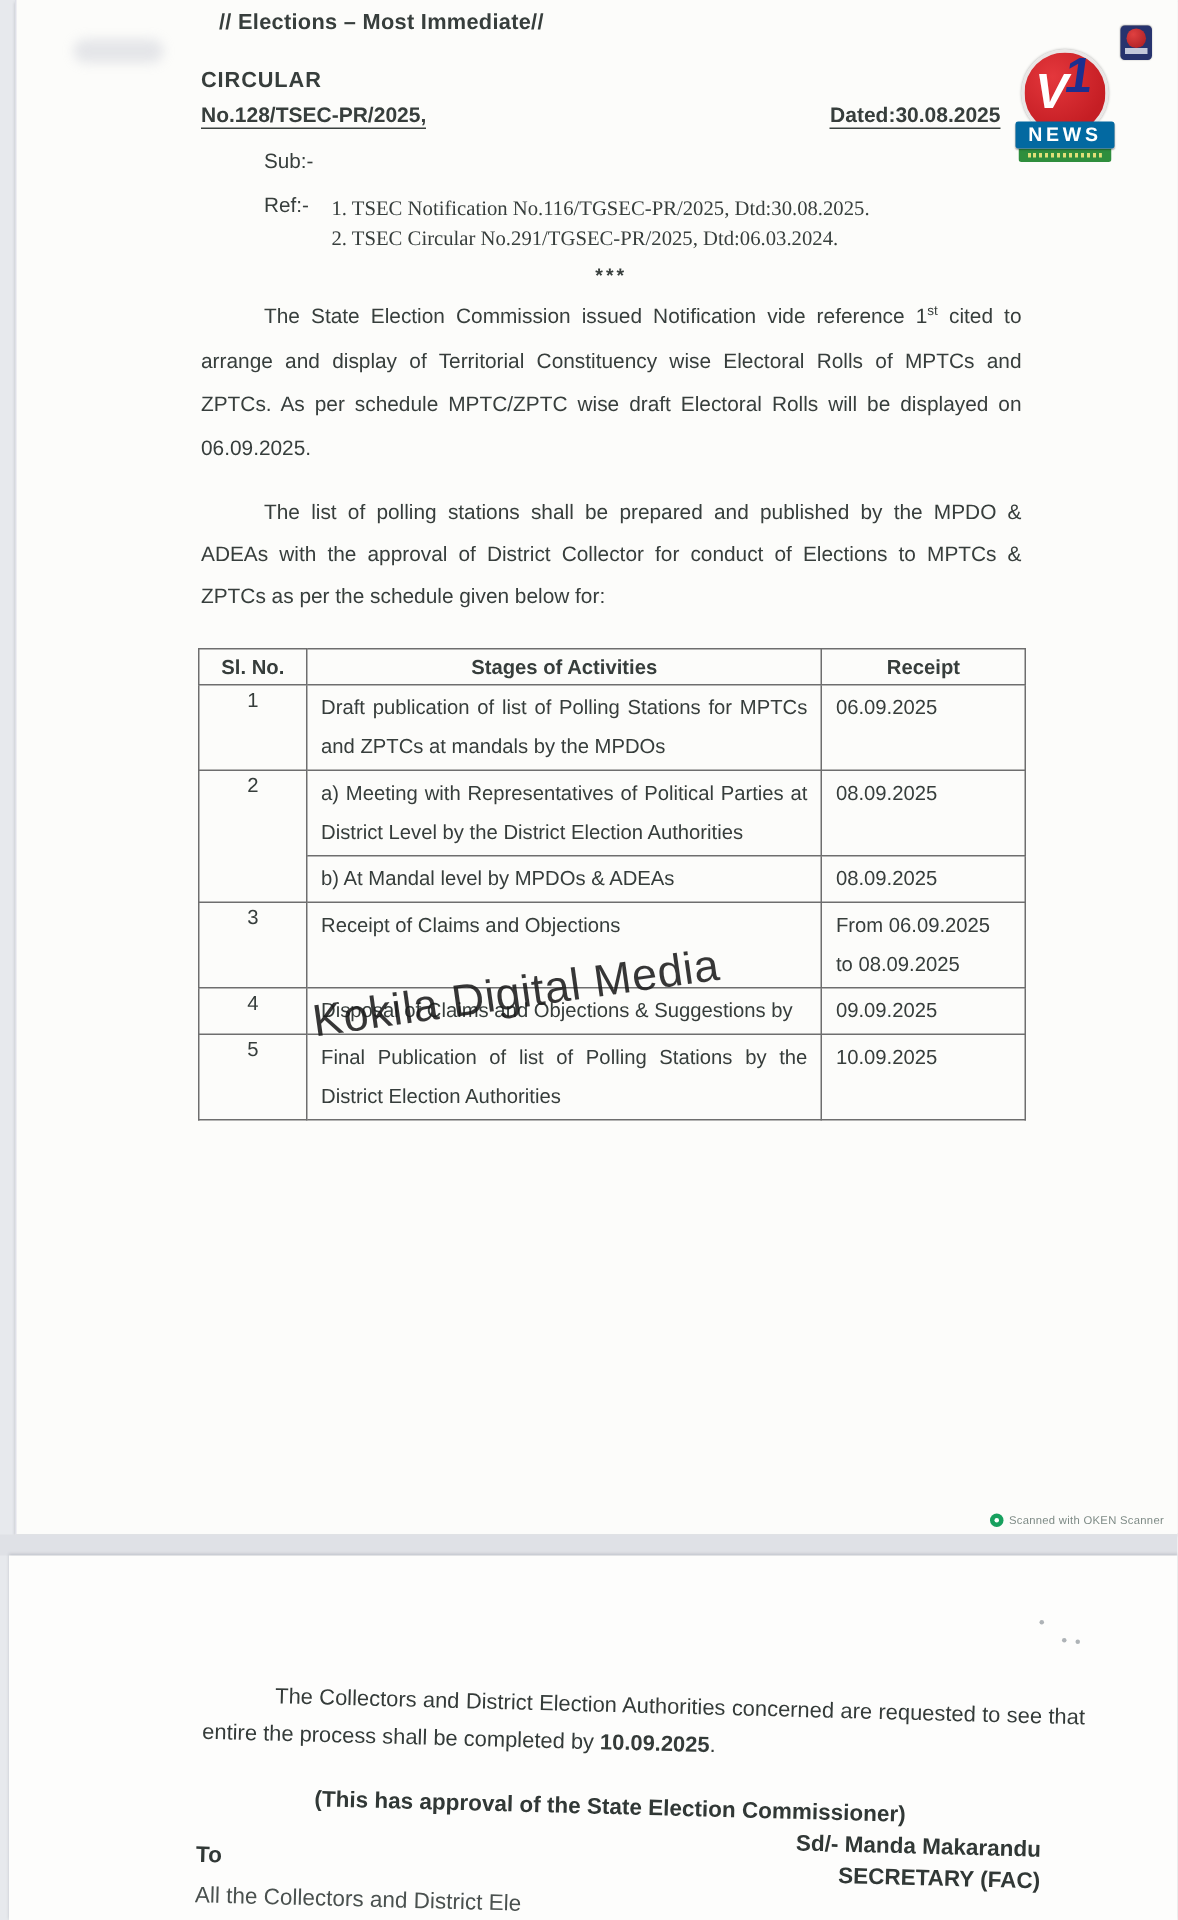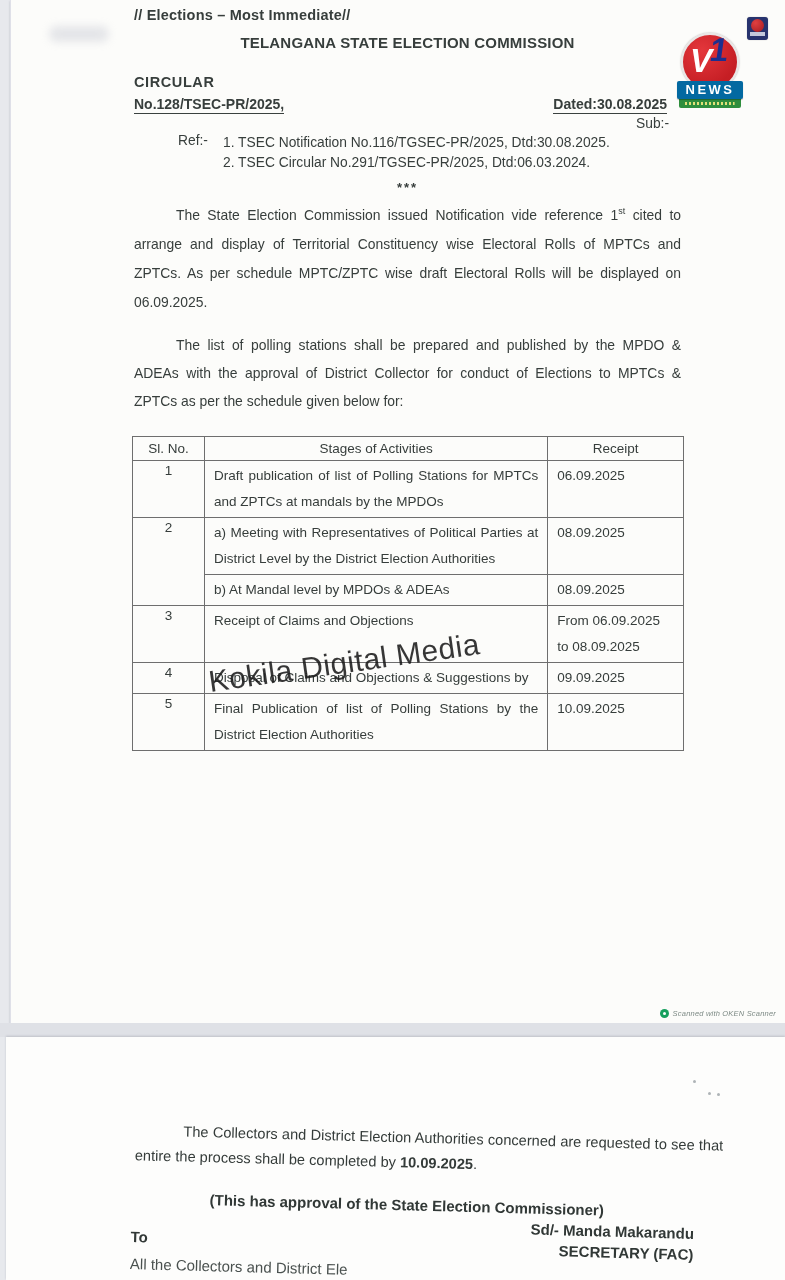--- a/index.html
+++ b/index.html
@@ -18,66 +18,66 @@
     background:#fcfcfa;
     border-left:1px solid #dfe0e8;
     box-shadow:0 1px 2px rgba(60,64,80,.25);
   }
   .smudge{
     position:absolute;left:38px;top:26px;width:60px;height:16px;
     background:#b9bcc9;opacity:.35;filter:blur(4px);border-radius:8px;
   }
   .content{position:absolute;left:123px;top:0;width:547px;}
 
-  .priority{margin-top:7px;font-size:14.5px;font-weight:bold;letter-spacing:.2px;}
+  .priority{margin-top:7px;font-size:14.5px;font-weight:bold;letter-spacing:.2px;margin-left:12px;}
   .titleblock{margin-top:11px;text-align:center;}
   .commission{font-size:15px;font-weight:bold;letter-spacing:.2px;}
   .address{font-size:14px;font-weight:bold;margin-top:2px;}
   sup{font-size:9px;}
   .doctype{margin-top:23px;text-align:left;font-size:14.5px;font-weight:bold;letter-spacing:.6px;}
   .no-date{margin-top:6px;display:flex;justify-content:space-between;align-items:flex-end;padding-right:14px;}
   .no-date .u{font-size:14px;font-weight:bold;border-bottom:1.6px solid #3a413f;padding-bottom:1px;}
 
-  .labelled{margin-top:2px;display:flex;justify-content:flex-end;}
+  .labelled{margin-top:14px;display:flex;}
   .labelled .lab{width:45px;margin-left:42px;flex:none;font-size:13.8px;}
   .labelled .txt{width:458px;font-size:13.8px;line-height:20px;text-align:justify;}
-  .ref-lines{width:458px;font-size:13.8px;line-height:19.5px;}
+  .ref-lines{width:458px;font-size:13.8px;line-height:19.5px;font-family:Liberation Serif, serif;}
 
   .sep{margin-top:8px;text-align:center;font-size:13px;font-weight:bold;letter-spacing:2px;}
 
   .para{margin-top:2px;font-size:13.9px;line-height:29px;text-align:justify;text-indent:42px;}
   .para.second{margin-top:14px;line-height:28px;}
 
   
   table.sched{
     margin-top:21px;margin-left:-2px;
     border-collapse:collapse;width:552px;
     font-size:13.5px;color:#363d3b;
   }
   table.sched td,table.sched th{
     border:1.4px solid #6e6e6e;
     padding:2px 9px;vertical-align:top;
   }
-  table.sched th{font-weight:normal;text-align:center;padding:4px 6px;}
+  table.sched th{font-weight:bold;text-align:center;padding:4px 6px;}
   td.sl{text-align:center;width:54px;}
   td.act{width:330px;line-height:26px;text-align:justify;}
   td.schd{width:118px;text-align:left;vertical-align:middle;line-height:26px;}
   tr.tall td{height:50px;}
   tr.short td{height:24px;}
 
   .watermark{
     position:absolute;left:196px;top:640px;width:360px;
     transform:rotate(-8deg);
     font-size:30px;color:rgba(26,26,26,.88);
     letter-spacing:.5px;white-space:nowrap;
   }
 
   .oken{
     position:absolute;right:10px;bottom:5px;
-    display:flex;align-items:flex-end;gap:4px;font-style:italic;
+    display:flex;align-items:flex-end;gap:4px;
   }
   .oken-icon{width:9px;height:9px;border-radius:50%;background:#17a05e;position:relative;flex:none;}
   .oken-icon::after{content:"";position:absolute;left:3px;top:3px;width:3px;height:3px;border-radius:50%;background:#fff;}
   .oken-text{font-size:7.5px;color:#7d8a85;letter-spacing:.2px;}
 
   
   .logo{position:absolute;top:33px;right:43px;width:66px;text-align:center;}
   .logo-circle{
     width:54px;height:54px;margin:0 auto;border-radius:50%;
     background:radial-gradient(circle at 35% 30%, #e4373c, #c51e24 70%);
@@ -142,21 +142,20 @@
 
 <div class="sheet">
 
   <div class="page1">
     <div class="smudge"></div>
 
     <div class="content">
       <div class="priority">// Elections – Most Immediate//</div>
 
       <div class="titleblock">
-        <div class="commission">TELANGANA STATE ELECTION COMMISSION</div>
       </div>
 
       <div class="doctype">CIRCULAR</div>
 
       <div class="no-date">
         <span class="u">No.128/TSEC-PR/2025,</span>
         <span class="u">Dated:30.08.2025</span>
       </div>
 
       <div class="labelled">

